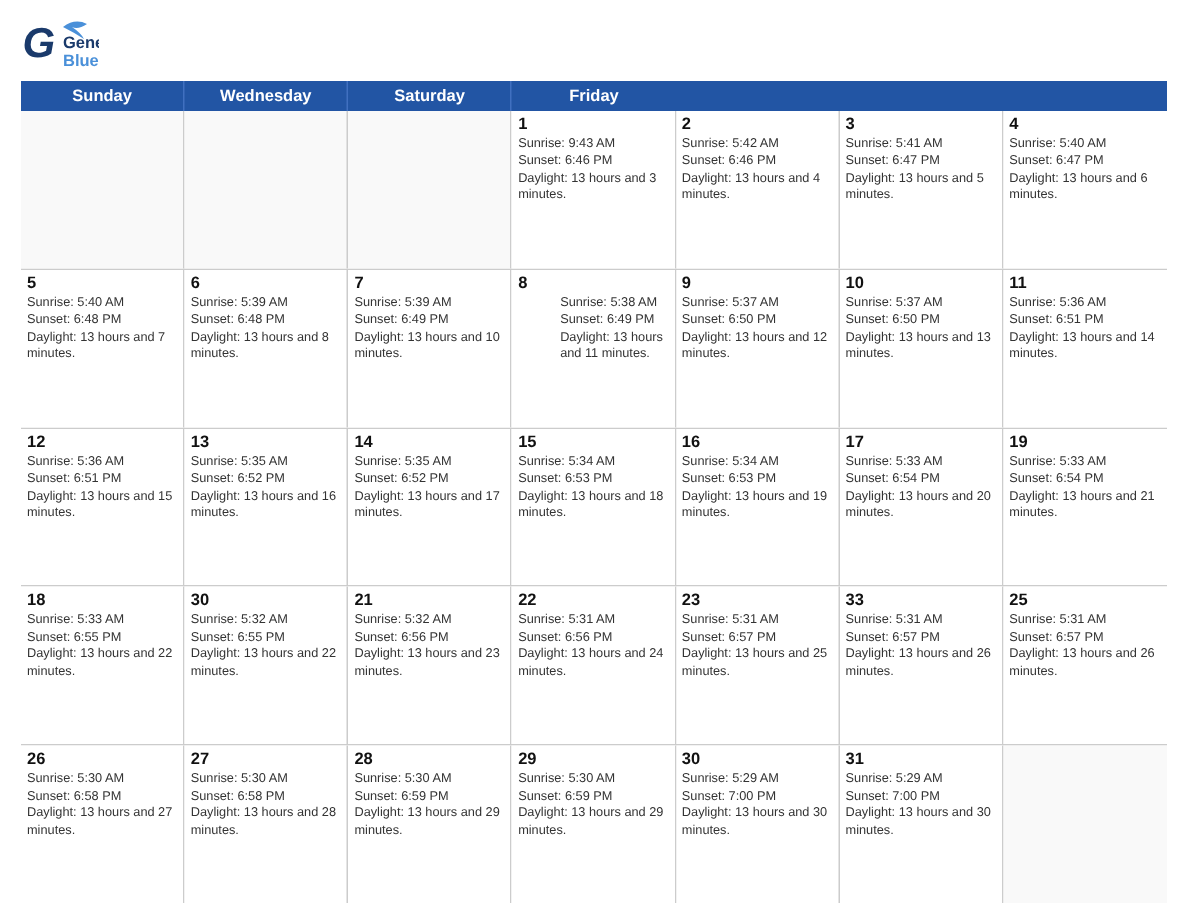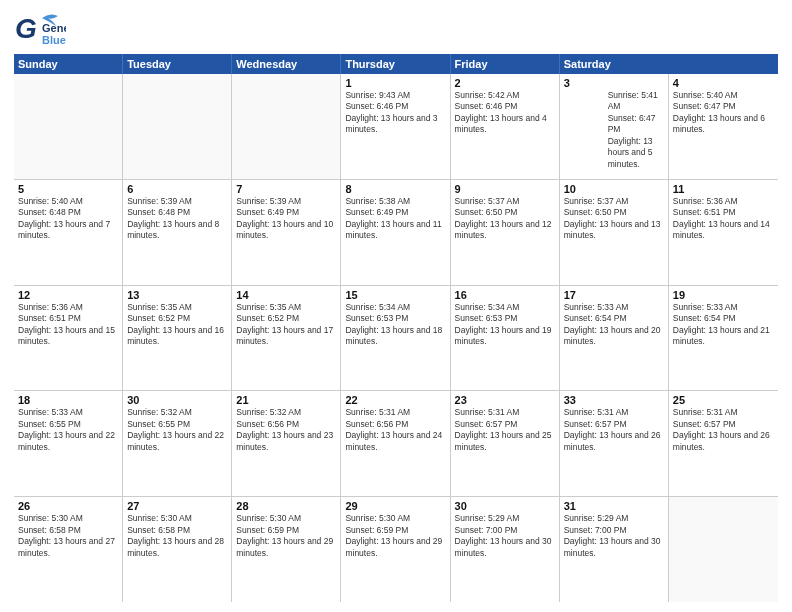--- a/index.html
+++ b/index.html
@@ -43,21 +43,21 @@
     .cal-header {
       display: grid;
       grid-template-columns: repeat(7, 1fr);
       background: #2255a4;
     }
     .cal-header-cell {
       color: #fff;
       font-size: 11px;
       font-weight: bold;
       padding: 4px 4px;
-      text-align: left;
+      text-align: center;
       border-right: 1px solid #4070c0;
     }
     .cal-header-cell:last-child { border-right: none; }
     .cal-body {
       flex: 1;
       display: flex;
       flex-direction: column;
     }
     .cal-row {
       display: grid;
@@ -112,46 +112,44 @@
     </div>
     <div class="title-block">
       <div class="main-title"></div>
       <div class="subtitle"></div>
     </div>
   </div>
 
   <div class="calendar">
     <div class="cal-header">
     <div class="cal-header-cell">Sunday</div>
-        <div class="cal-header-cell">Tuesday</div>
         <div class="cal-header-cell">Wednesday</div>
-        <div class="cal-header-cell">Thursday</div>
+        <div class="cal-header-cell">Saturday</div>
         <div class="cal-header-cell">Friday</div>
-        <div class="cal-header-cell">Saturday</div>
       </div>
     <div class="cal-body">
     <div class="cal-row">
           <div class="cal-cell empty"></div>
           <div class="cal-cell empty"></div>
           <div class="cal-cell empty"></div>
           <div class="cal-cell">
             <div class="day-num">1</div>
             <div class="day-info" style="white-space: pre-line;">Sunrise: 9:43 AM
 Sunset: 6:46 PM
 Daylight: 13 hours and 3 minutes.</div>
           </div>
           <div class="cal-cell">
             <div class="day-num">2</div>
             <div class="day-info" style="white-space: pre-line;">Sunrise: 5:42 AM
 Sunset: 6:46 PM
 Daylight: 13 hours and 4 minutes.</div>
           </div>
           <div class="cal-cell">
             <div class="day-num">3</div>
-            <div class="day-info" style="white-space: pre-line; margin-left: 44px;">Sunrise: 5:41 AM
+            <div class="day-info" style="white-space: pre-line;">Sunrise: 5:41 AM
 Sunset: 6:47 PM
 Daylight: 13 hours and 5 minutes.</div>
           </div>
           <div class="cal-cell">
             <div class="day-num">4</div>
             <div class="day-info" style="white-space: pre-line;">Sunrise: 5:40 AM
 Sunset: 6:47 PM
 Daylight: 13 hours and 6 minutes.</div>
           </div>
         </div>
@@ -169,21 +167,21 @@
 Daylight: 13 hours and 8 minutes.</div>
           </div>
           <div class="cal-cell">
             <div class="day-num">7</div>
             <div class="day-info" style="white-space: pre-line;">Sunrise: 5:39 AM
 Sunset: 6:49 PM
 Daylight: 13 hours and 10 minutes.</div>
           </div>
           <div class="cal-cell">
             <div class="day-num">8</div>
-            <div class="day-info" style="white-space: pre-line;">Sunrise: 5:38 AM
+            <div class="day-info" style="white-space: pre-line; margin-left: 28px;">Sunrise: 5:38 AM
 Sunset: 6:49 PM
 Daylight: 13 hours and 11 minutes.</div>
           </div>
           <div class="cal-cell">
             <div class="day-num">9</div>
             <div class="day-info" style="white-space: pre-line;">Sunrise: 5:37 AM
 Sunset: 6:50 PM
 Daylight: 13 hours and 12 minutes.</div>
           </div>
           <div class="cal-cell">

